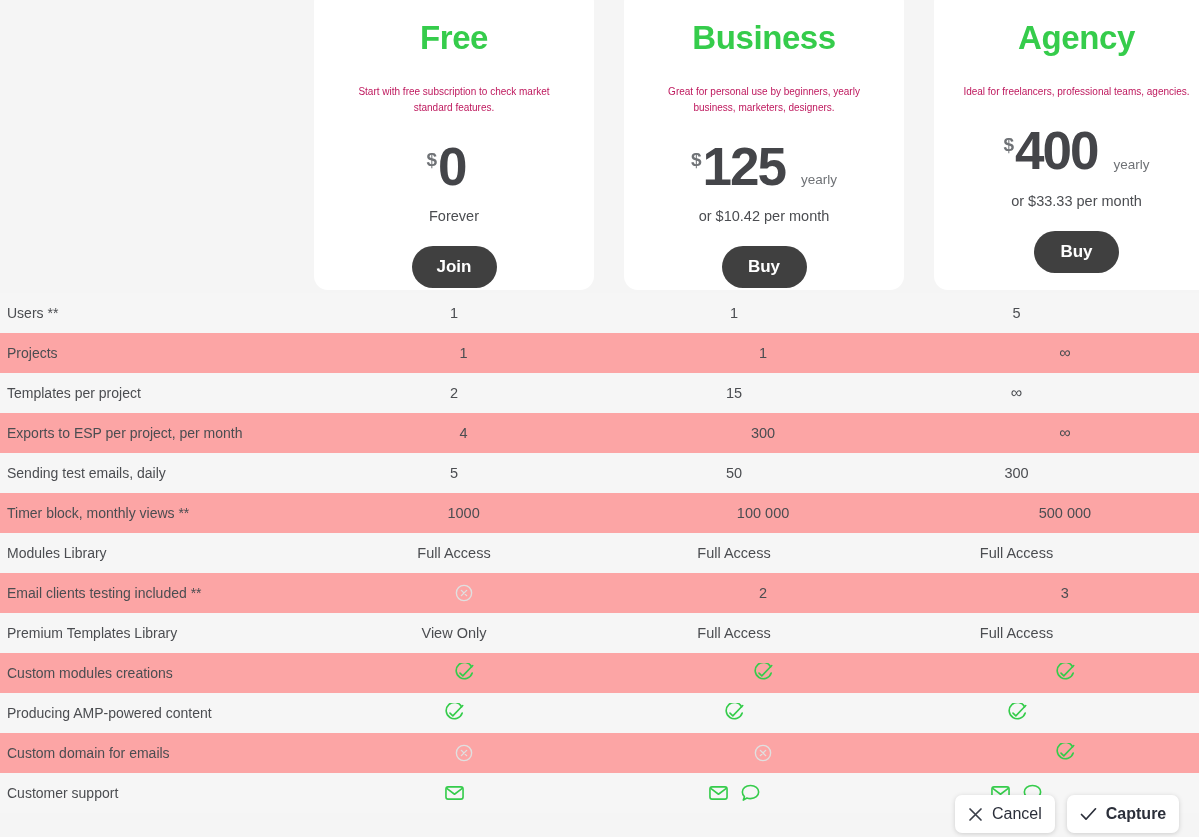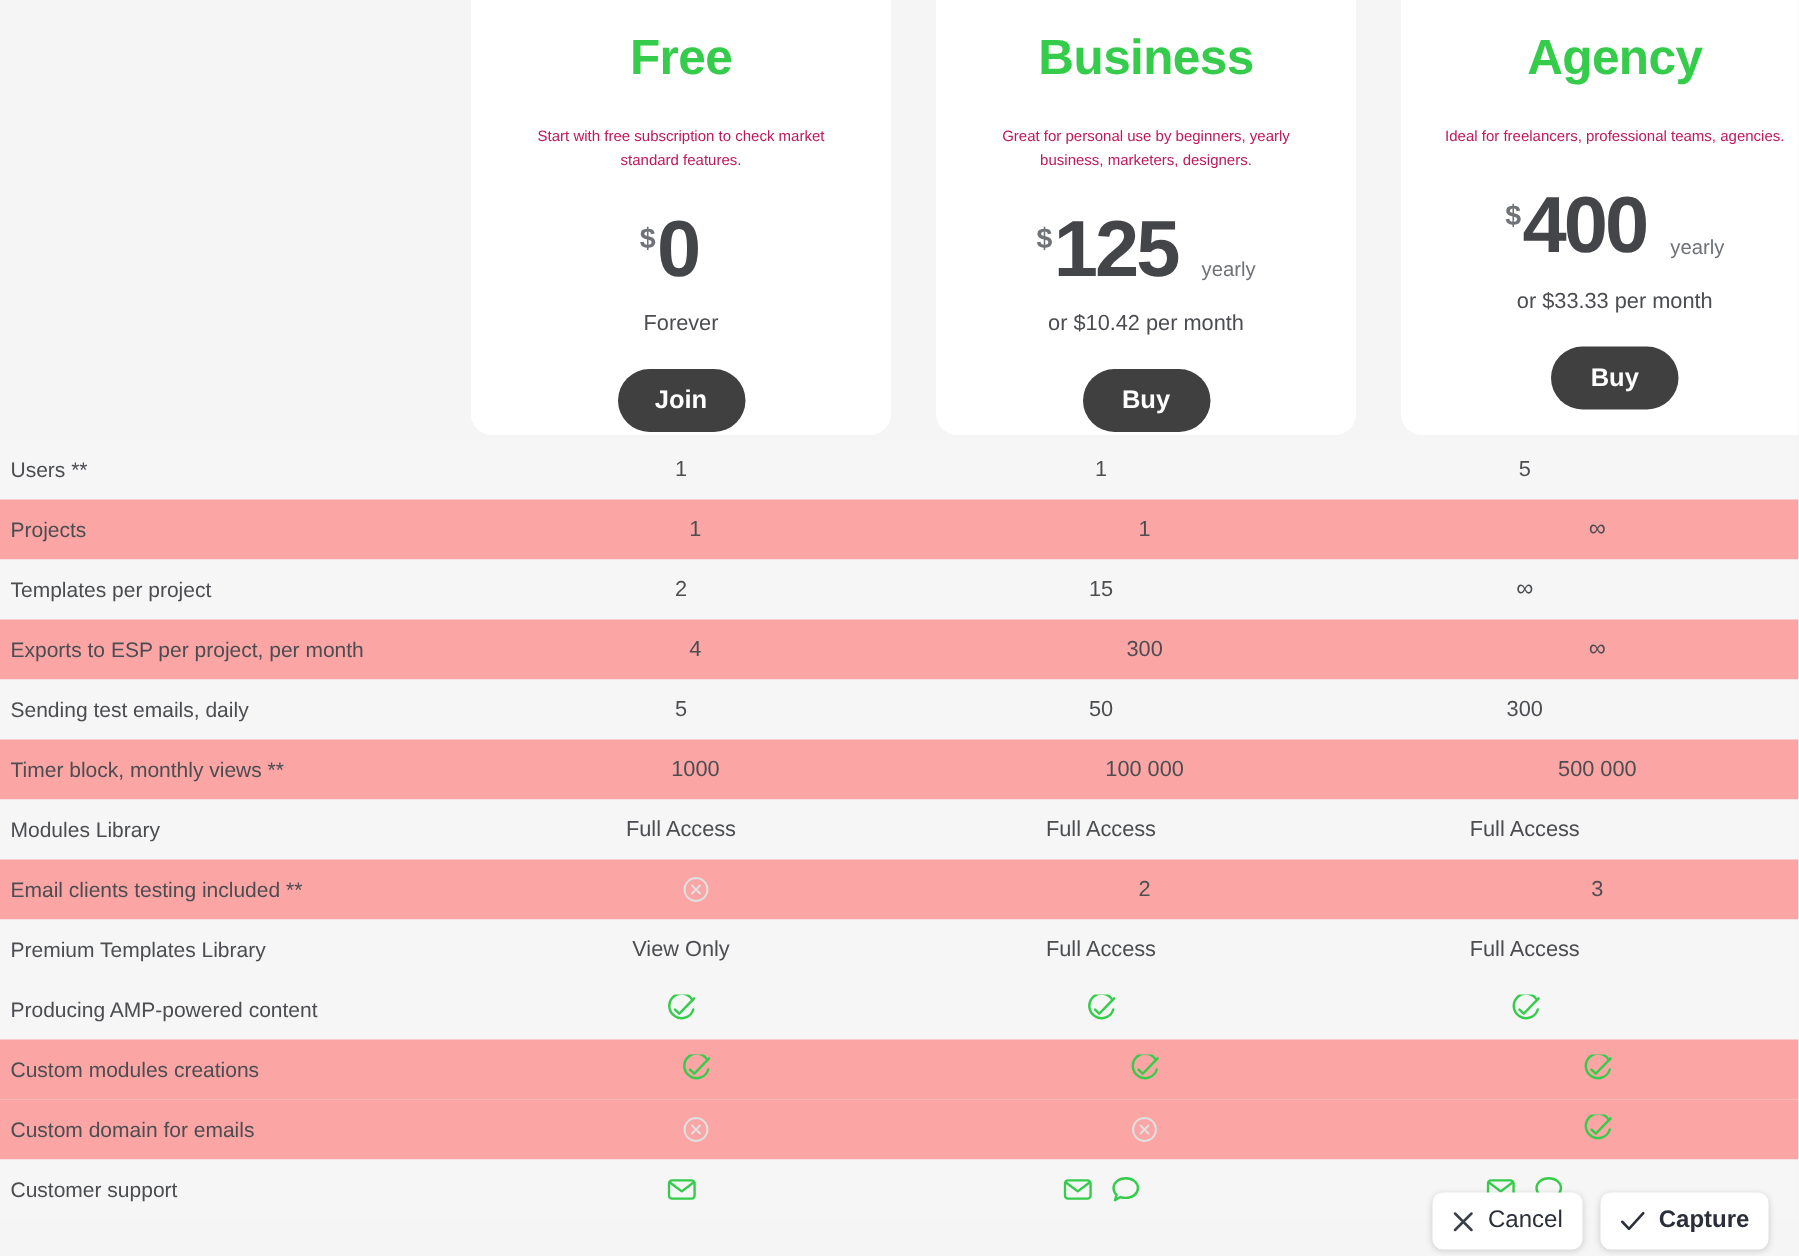--- a/index.html
+++ b/index.html
@@ -322,43 +322,43 @@
       <div class="fcell">
         <span>View Only</span>
       </div>
       <div class="fcell">
         <span>Full Access</span>
       </div>
       <div class="fcell agency">
         <span>Full Access</span>
       </div>
     </div>
+    <div class="frow even">
+      <div class="fname">Custom modules creations</div>
+      <div class="fcell">
+        <span class="ico"><svg width="20" height="20" viewBox="0 0 22 22">
+            <path d="M19.4 4.2 A9 9 0 1 0 20 11" fill="none" stroke="#35cc4b" stroke-width="1.8" stroke-linecap="round"></path>
+            <path d="M6.6 11.1 L9.7 14.1 L20.6 2.8" fill="none" stroke="#35cc4b" stroke-width="1.8" stroke-linecap="round" stroke-linejoin="round"></path>
+          </svg></span>
+      </div>
+      <div class="fcell">
+        <span class="ico"><svg width="20" height="20" viewBox="0 0 22 22">
+            <path d="M19.4 4.2 A9 9 0 1 0 20 11" fill="none" stroke="#35cc4b" stroke-width="1.8" stroke-linecap="round"></path>
+            <path d="M6.6 11.1 L9.7 14.1 L20.6 2.8" fill="none" stroke="#35cc4b" stroke-width="1.8" stroke-linecap="round" stroke-linejoin="round"></path>
+          </svg></span>
+      </div>
+      <div class="fcell agency">
+        <span class="ico"><svg width="20" height="20" viewBox="0 0 22 22">
+            <path d="M19.4 4.2 A9 9 0 1 0 20 11" fill="none" stroke="#35cc4b" stroke-width="1.8" stroke-linecap="round"></path>
+            <path d="M6.6 11.1 L9.7 14.1 L20.6 2.8" fill="none" stroke="#35cc4b" stroke-width="1.8" stroke-linecap="round" stroke-linejoin="round"></path>
+          </svg></span>
+      </div>
+    </div>
     <div class="frow odd">
       <div class="fname">Producing AMP-powered content</div>
-      <div class="fcell">
-        <span class="ico"><svg width="20" height="20" viewBox="0 0 22 22">
-            <path d="M19.4 4.2 A9 9 0 1 0 20 11" fill="none" stroke="#35cc4b" stroke-width="1.8" stroke-linecap="round"></path>
-            <path d="M6.6 11.1 L9.7 14.1 L20.6 2.8" fill="none" stroke="#35cc4b" stroke-width="1.8" stroke-linecap="round" stroke-linejoin="round"></path>
-          </svg></span>
-      </div>
-      <div class="fcell">
-        <span class="ico"><svg width="20" height="20" viewBox="0 0 22 22">
-            <path d="M19.4 4.2 A9 9 0 1 0 20 11" fill="none" stroke="#35cc4b" stroke-width="1.8" stroke-linecap="round"></path>
-            <path d="M6.6 11.1 L9.7 14.1 L20.6 2.8" fill="none" stroke="#35cc4b" stroke-width="1.8" stroke-linecap="round" stroke-linejoin="round"></path>
-          </svg></span>
-      </div>
-      <div class="fcell agency">
-        <span class="ico"><svg width="20" height="20" viewBox="0 0 22 22">
-            <path d="M19.4 4.2 A9 9 0 1 0 20 11" fill="none" stroke="#35cc4b" stroke-width="1.8" stroke-linecap="round"></path>
-            <path d="M6.6 11.1 L9.7 14.1 L20.6 2.8" fill="none" stroke="#35cc4b" stroke-width="1.8" stroke-linecap="round" stroke-linejoin="round"></path>
-          </svg></span>
-      </div>
-    </div>
-    <div class="frow even">
-      <div class="fname">Custom modules creations</div>
       <div class="fcell">
         <span class="ico"><svg width="20" height="20" viewBox="0 0 22 22">
             <path d="M19.4 4.2 A9 9 0 1 0 20 11" fill="none" stroke="#35cc4b" stroke-width="1.8" stroke-linecap="round"></path>
             <path d="M6.6 11.1 L9.7 14.1 L20.6 2.8" fill="none" stroke="#35cc4b" stroke-width="1.8" stroke-linecap="round" stroke-linejoin="round"></path>
           </svg></span>
       </div>
       <div class="fcell">
         <span class="ico"><svg width="20" height="20" viewBox="0 0 22 22">
             <path d="M19.4 4.2 A9 9 0 1 0 20 11" fill="none" stroke="#35cc4b" stroke-width="1.8" stroke-linecap="round"></path>
             <path d="M6.6 11.1 L9.7 14.1 L20.6 2.8" fill="none" stroke="#35cc4b" stroke-width="1.8" stroke-linecap="round" stroke-linejoin="round"></path>

